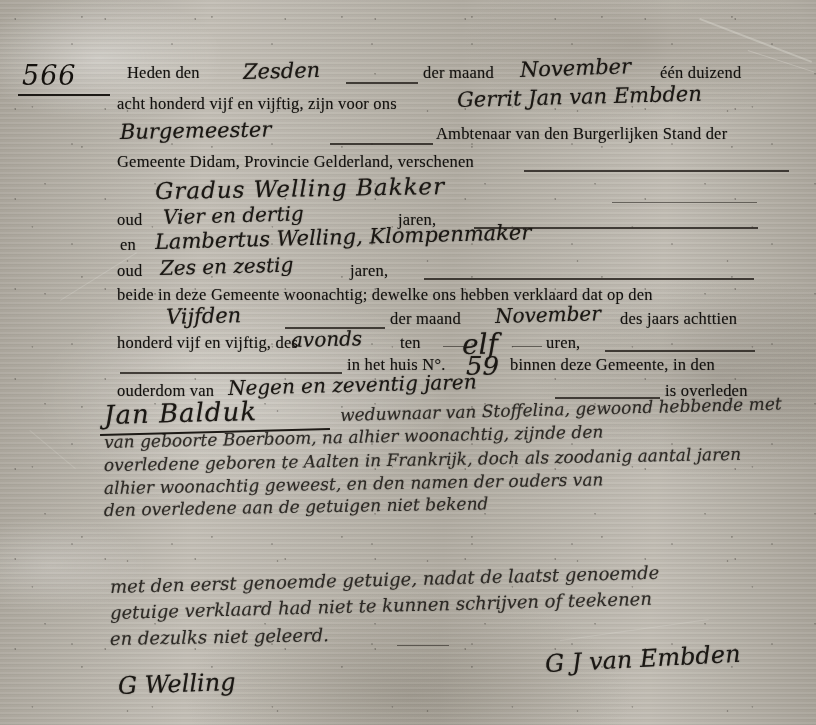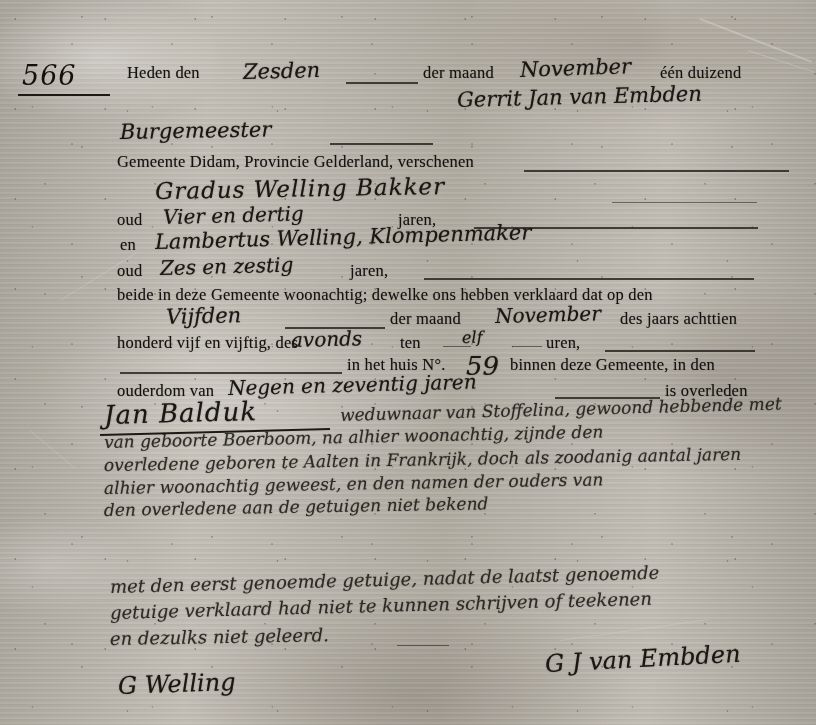--- a/index.html
+++ b/index.html
@@ -140,24 +140,26 @@
     <div class="recno" style="left:22px; top:60px;">566</div>
     <div class="recno-underline" style="left:18px; top:94px; width:92px;"></div>
 
     <div class="pr" style="left:127px; top:63px;">Heden den</div>
     <div class="hw" style="left:243px; top:60px; font-size:21px; transform: rotate(-1.5deg);">Zesden</div>
     <div class="rule" style="left:346px; top:82px; width:72px;"></div>
     <div class="pr" style="left:423px; top:63px;">der maand</div>
     <div class="hw" style="left:520px; top:58px; font-size:21px; transform: rotate(-2deg);">November</div>
     <div class="pr" style="left:660px; top:63px;">één duizend</div>
 
+    <div class="pr" style="left:117px; top:94px;">acht honderd vijf en vijftig, zijn voor ons</div>
     <div class="hw" style="left:457px; top:88px; font-size:21px; transform: rotate(-1.5deg);">Gerrit Jan van Embden</div>
 
     <div class="hw" style="left:120px; top:120px; font-size:21px; transform: rotate(-1deg);">Burgemeester</div>
     <div class="rule" style="left:330px; top:143px; width:103px;"></div>
+    <div class="pr" style="left:436px; top:124px;">Ambtenaar van den Burgerlijken Stand der</div>
 
     <div class="pr" style="left:117px; top:152px;text-align:right;">Gemeente Didam, Provincie Gelderland, verschenen</div>
     <div class="rule" style="left:524px; top:170px; width:265px;"></div>
 
     <div class="hw" style="left:155px; top:178px; font-size:23px; transform: rotate(-1deg); letter-spacing:1px;">Gradus Welling        Bakker</div>
     <div class="rule light" style="left:612px; top:202px; width:145px;"></div>
 
     <div class="pr" style="left:117px; top:210px;">oud</div>
     <div class="hw" style="left:163px; top:205px; font-size:20px; transform: rotate(-1.5deg);">Vier en dertig</div>
     <div class="pr" style="left:398px; top:210px;">jaren,</div>
@@ -175,21 +177,21 @@
 
     <div class="hw" style="left:166px; top:305px; font-size:21px; transform: rotate(-1.5deg);">Vijfden</div>
     <div class="rule" style="left:285px; top:327px; width:100px;"></div>
     <div class="pr" style="left:390px; top:309px;">der maand</div>
     <div class="hw" style="left:495px; top:304px; font-size:20px; transform: rotate(-1.5deg);">November</div>
     <div class="pr" style="left:620px; top:309px;text-align:right;">des jaars achttien</div>
 
     <div class="pr" style="left:117px; top:333px;">honderd vijf en vijftig, des</div>
     <div class="hw" style="left:291px; top:328px; font-size:20px; transform: rotate(-1.5deg);">avonds</div>
     <div class="pr" style="left:400px; top:333px;">ten</div>
-    <div class="hw" style="left:462px; top:328px; font-size:16px; transform: rotate(-1deg);">elf</div>
+    <div class="hw" style="left:462px; top:328px; font-size:28px; transform: rotate(-1deg);">elf</div>
     <div class="rule light" style="left:443px; top:346px; width:28px;"></div>
     <div class="rule light" style="left:512px; top:346px; width:30px;"></div>
     <div class="pr" style="left:546px; top:333px;">uren,</div>
     <div class="rule" style="left:605px; top:350px; width:150px;"></div>
 
     <div class="rule" style="left:120px; top:372px; width:222px;"></div>
     <div class="pr" style="left:347px; top:355px;">in het huis N°.</div>
     <div class="hw" style="left:466px; top:351px; font-size:26px;">59</div>
     <div class="pr" style="left:510px; top:355px;">binnen deze Gemeente, in den</div>
 

